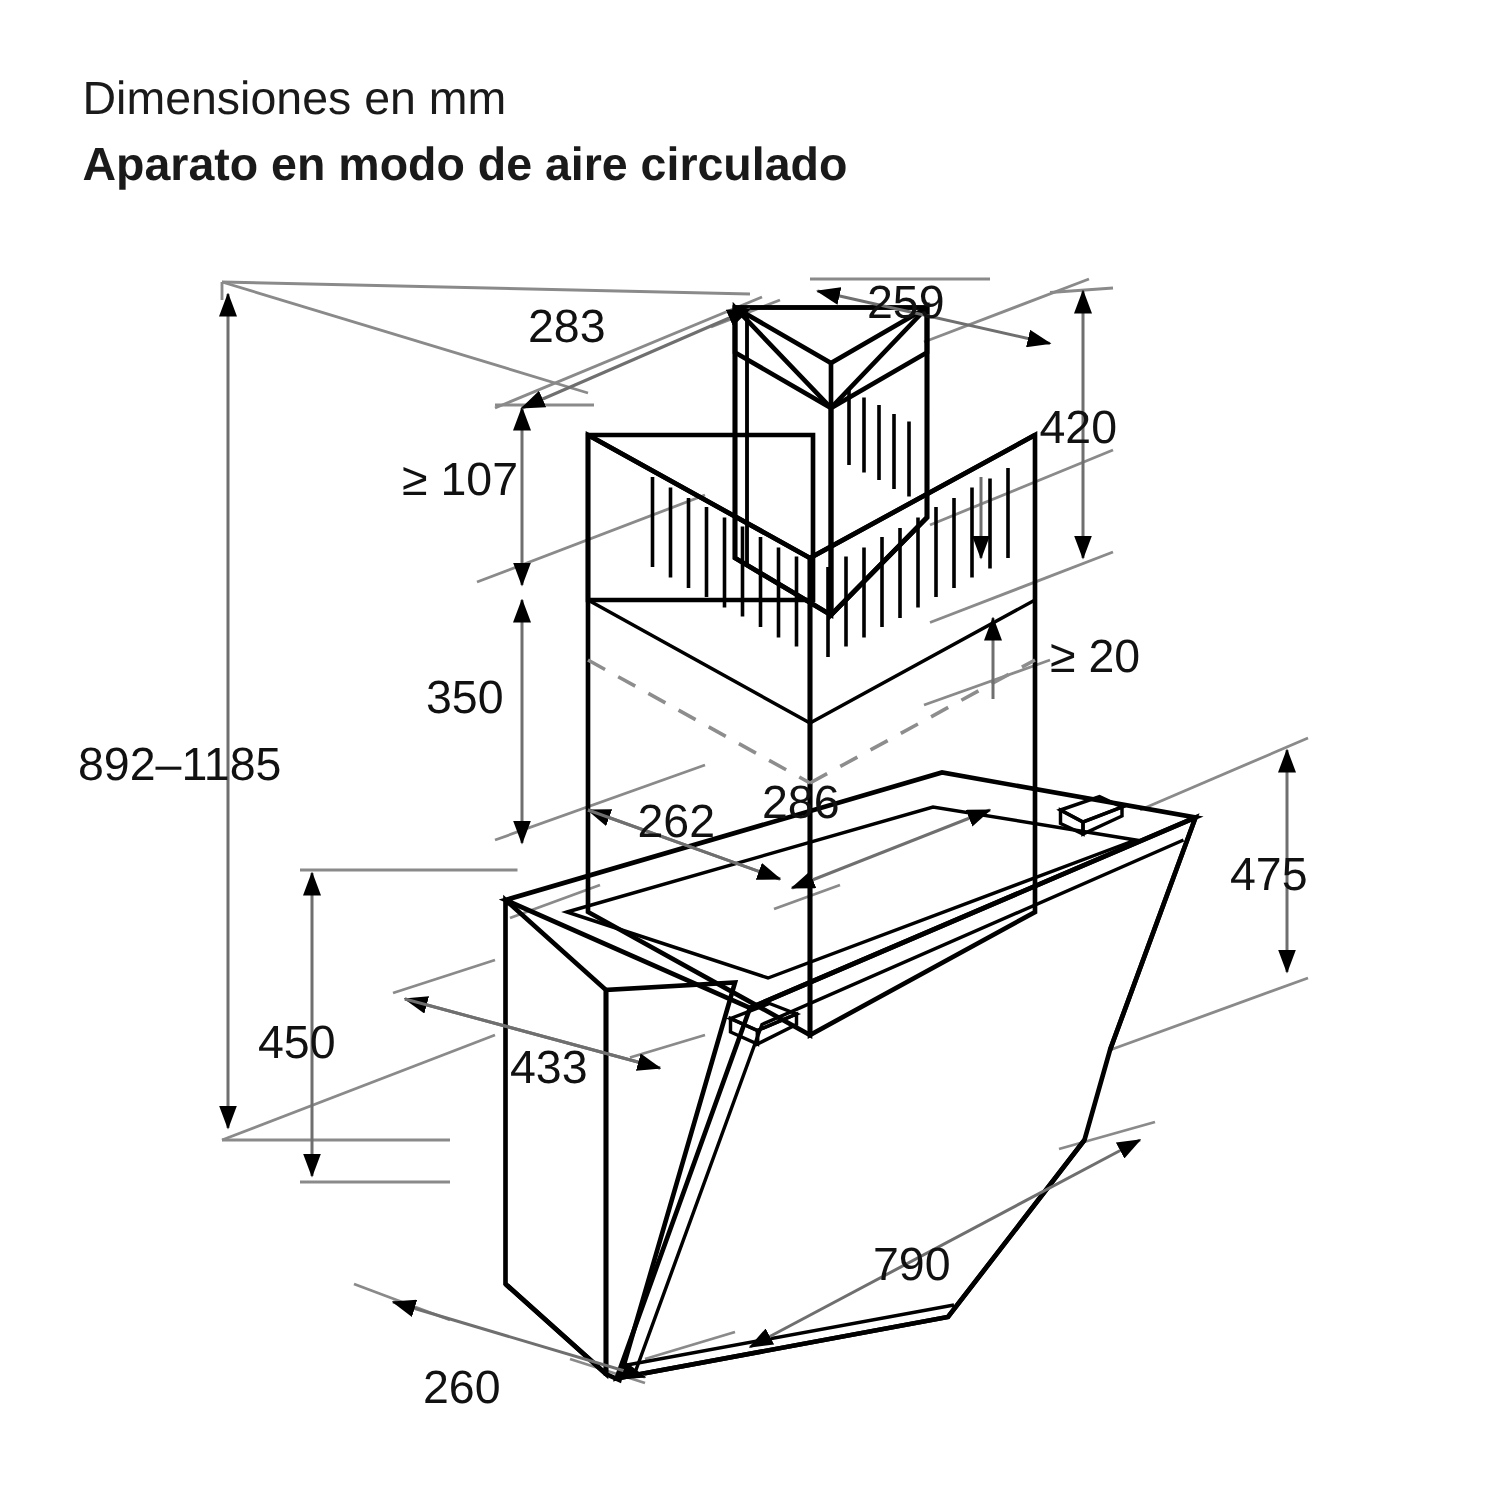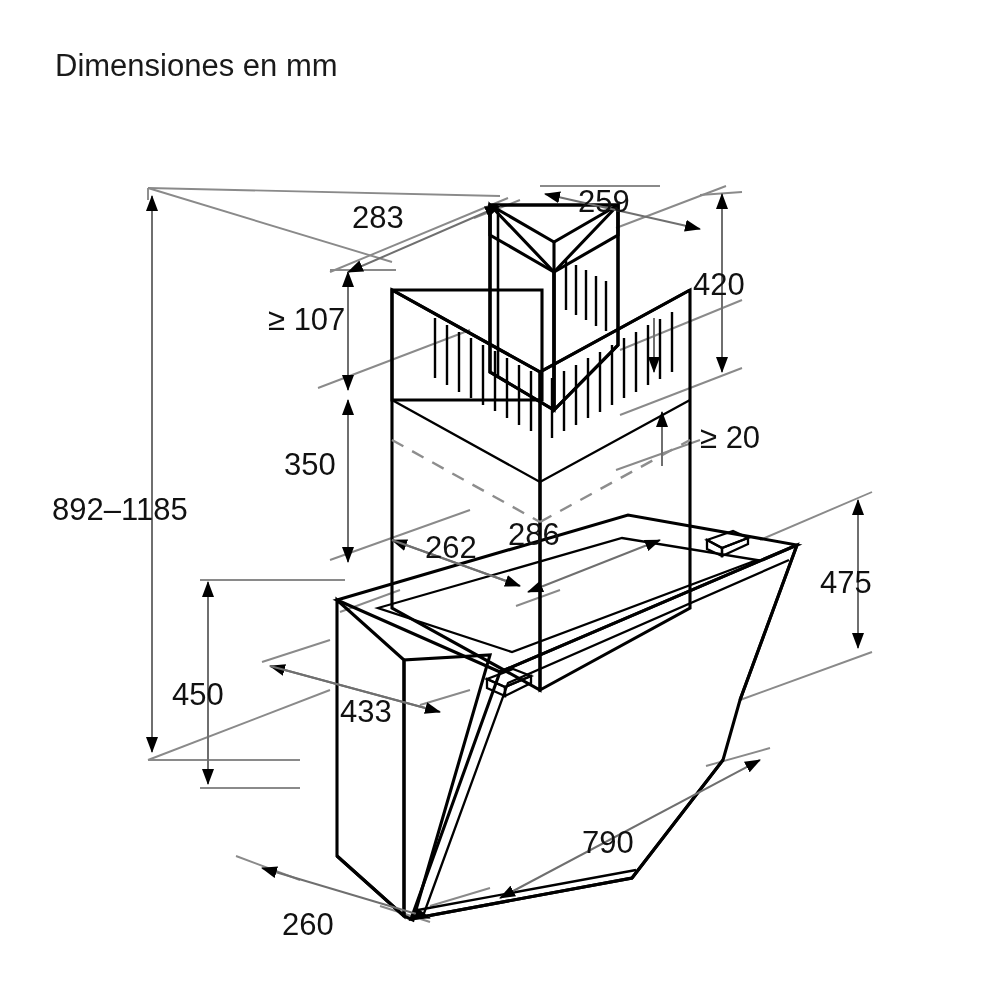--- a/index.html
+++ b/index.html
@@ -87,20 +87,21 @@
   .arrowfill {
     fill: #000000;
   }
 </style>
 </head>
 <body>
 
 <div id="sheet">
 
   <div class="hdr" id="title-line1">Dimensiones en mm</div>
+  <div class="hdr" id="title-line2">Aparato en modo de aire circulado</div>
 
   <svg id="drawing" viewBox="0 0 1000 1000">
 
     <defs>
       <marker id="ah" markerWidth="16" markerHeight="12" refX="15" refY="6" orient="auto" markerUnits="userSpaceOnUse">
         <path d="M0,0 L16,6 L0,12 Z" class="arrowfill"></path>
       </marker>
       <marker id="ah2" markerWidth="16" markerHeight="12" refX="1" refY="6" orient="auto" markerUnits="userSpaceOnUse">
         <path d="M16,0 L0,6 L16,12 Z" class="arrowfill"></path>
       </marker>

